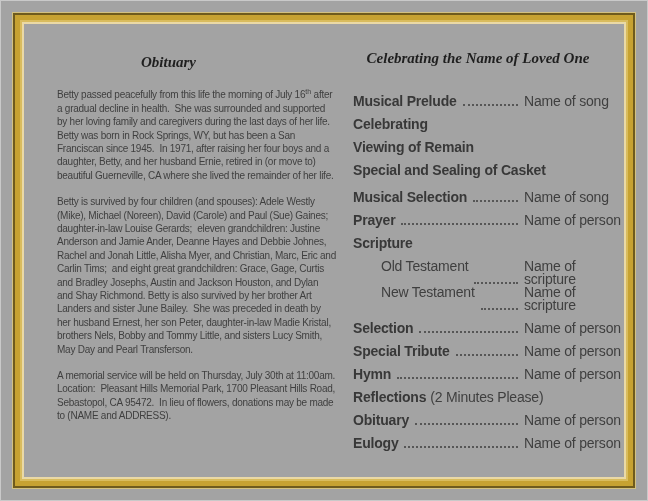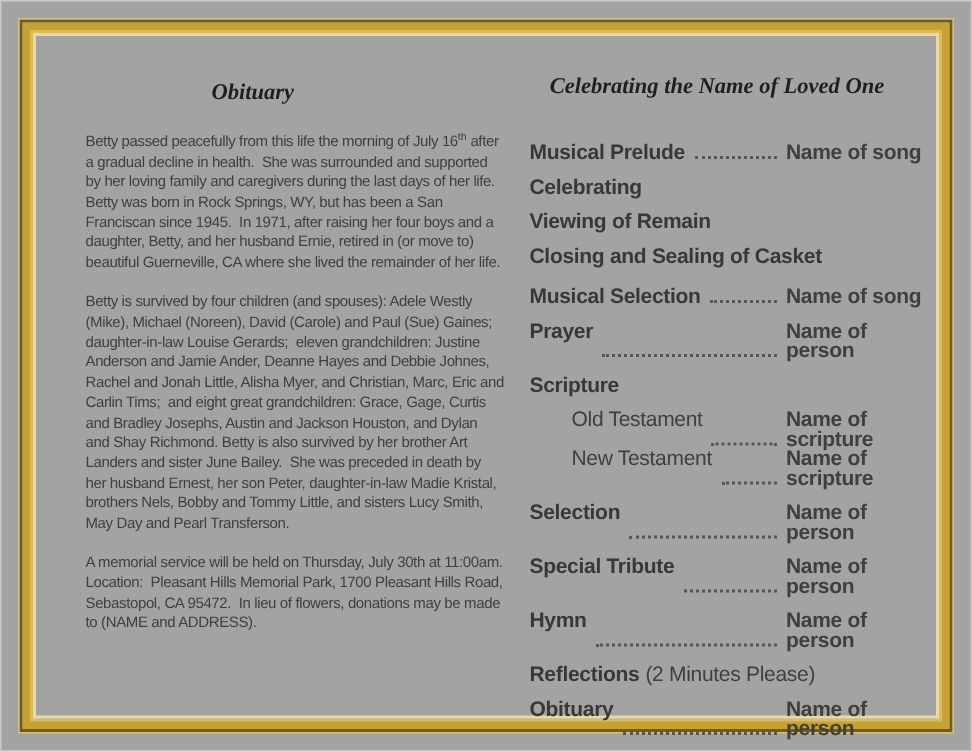--- a/index.html
+++ b/index.html
@@ -70,21 +70,21 @@
     margin-bottom: 10px;
   }
   .row .lbl { font-weight: bold; white-space: nowrap; color: #383838; }
   .row .suffix { margin-left: 4px; white-space: nowrap; }
   .row .dots { flex: 1; position: relative; margin: 0 4px; min-width: 10px; }
   .row .dots::after {
     content: "";
     position: absolute; left: 2px; right: 2px; bottom: 2px;
     border-bottom: 2px dotted #565656;
   }
-  .row .val { width: 97px; flex-shrink: 0; font-weight: bold; }
+  .row .val { width: 97px; flex-shrink: 0; }
   .row.sub { margin-bottom: 0; padding-left: 28px; }
   .row.sub .lbl { font-weight: normal; color: #3f3f3f; }
   .row.sub-last { margin-bottom: 10px; }
   .row.gap-lg { margin-bottom: 14px; }
 </style>
 </head>
 <body>
 
 <div class="page">
 
@@ -119,21 +119,21 @@
 
       <div class="row">
         <span class="lbl">Celebrating</span>
       </div>
 
       <div class="row">
         <span class="lbl">Viewing of Remain</span>
       </div>
 
       <div class="row gap-lg">
-        <span class="lbl">Closing and Sealing of Casket</span>
+        <span class="lbl">Special and Sealing of Casket</span>
       </div>
 
       <div class="row">
         <span class="lbl">Musical Selection</span>
         <span class="dots"></span>
         <span class="val">Name of song</span>
       </div>
 
       <div class="row">
         <span class="lbl">Prayer</span>

